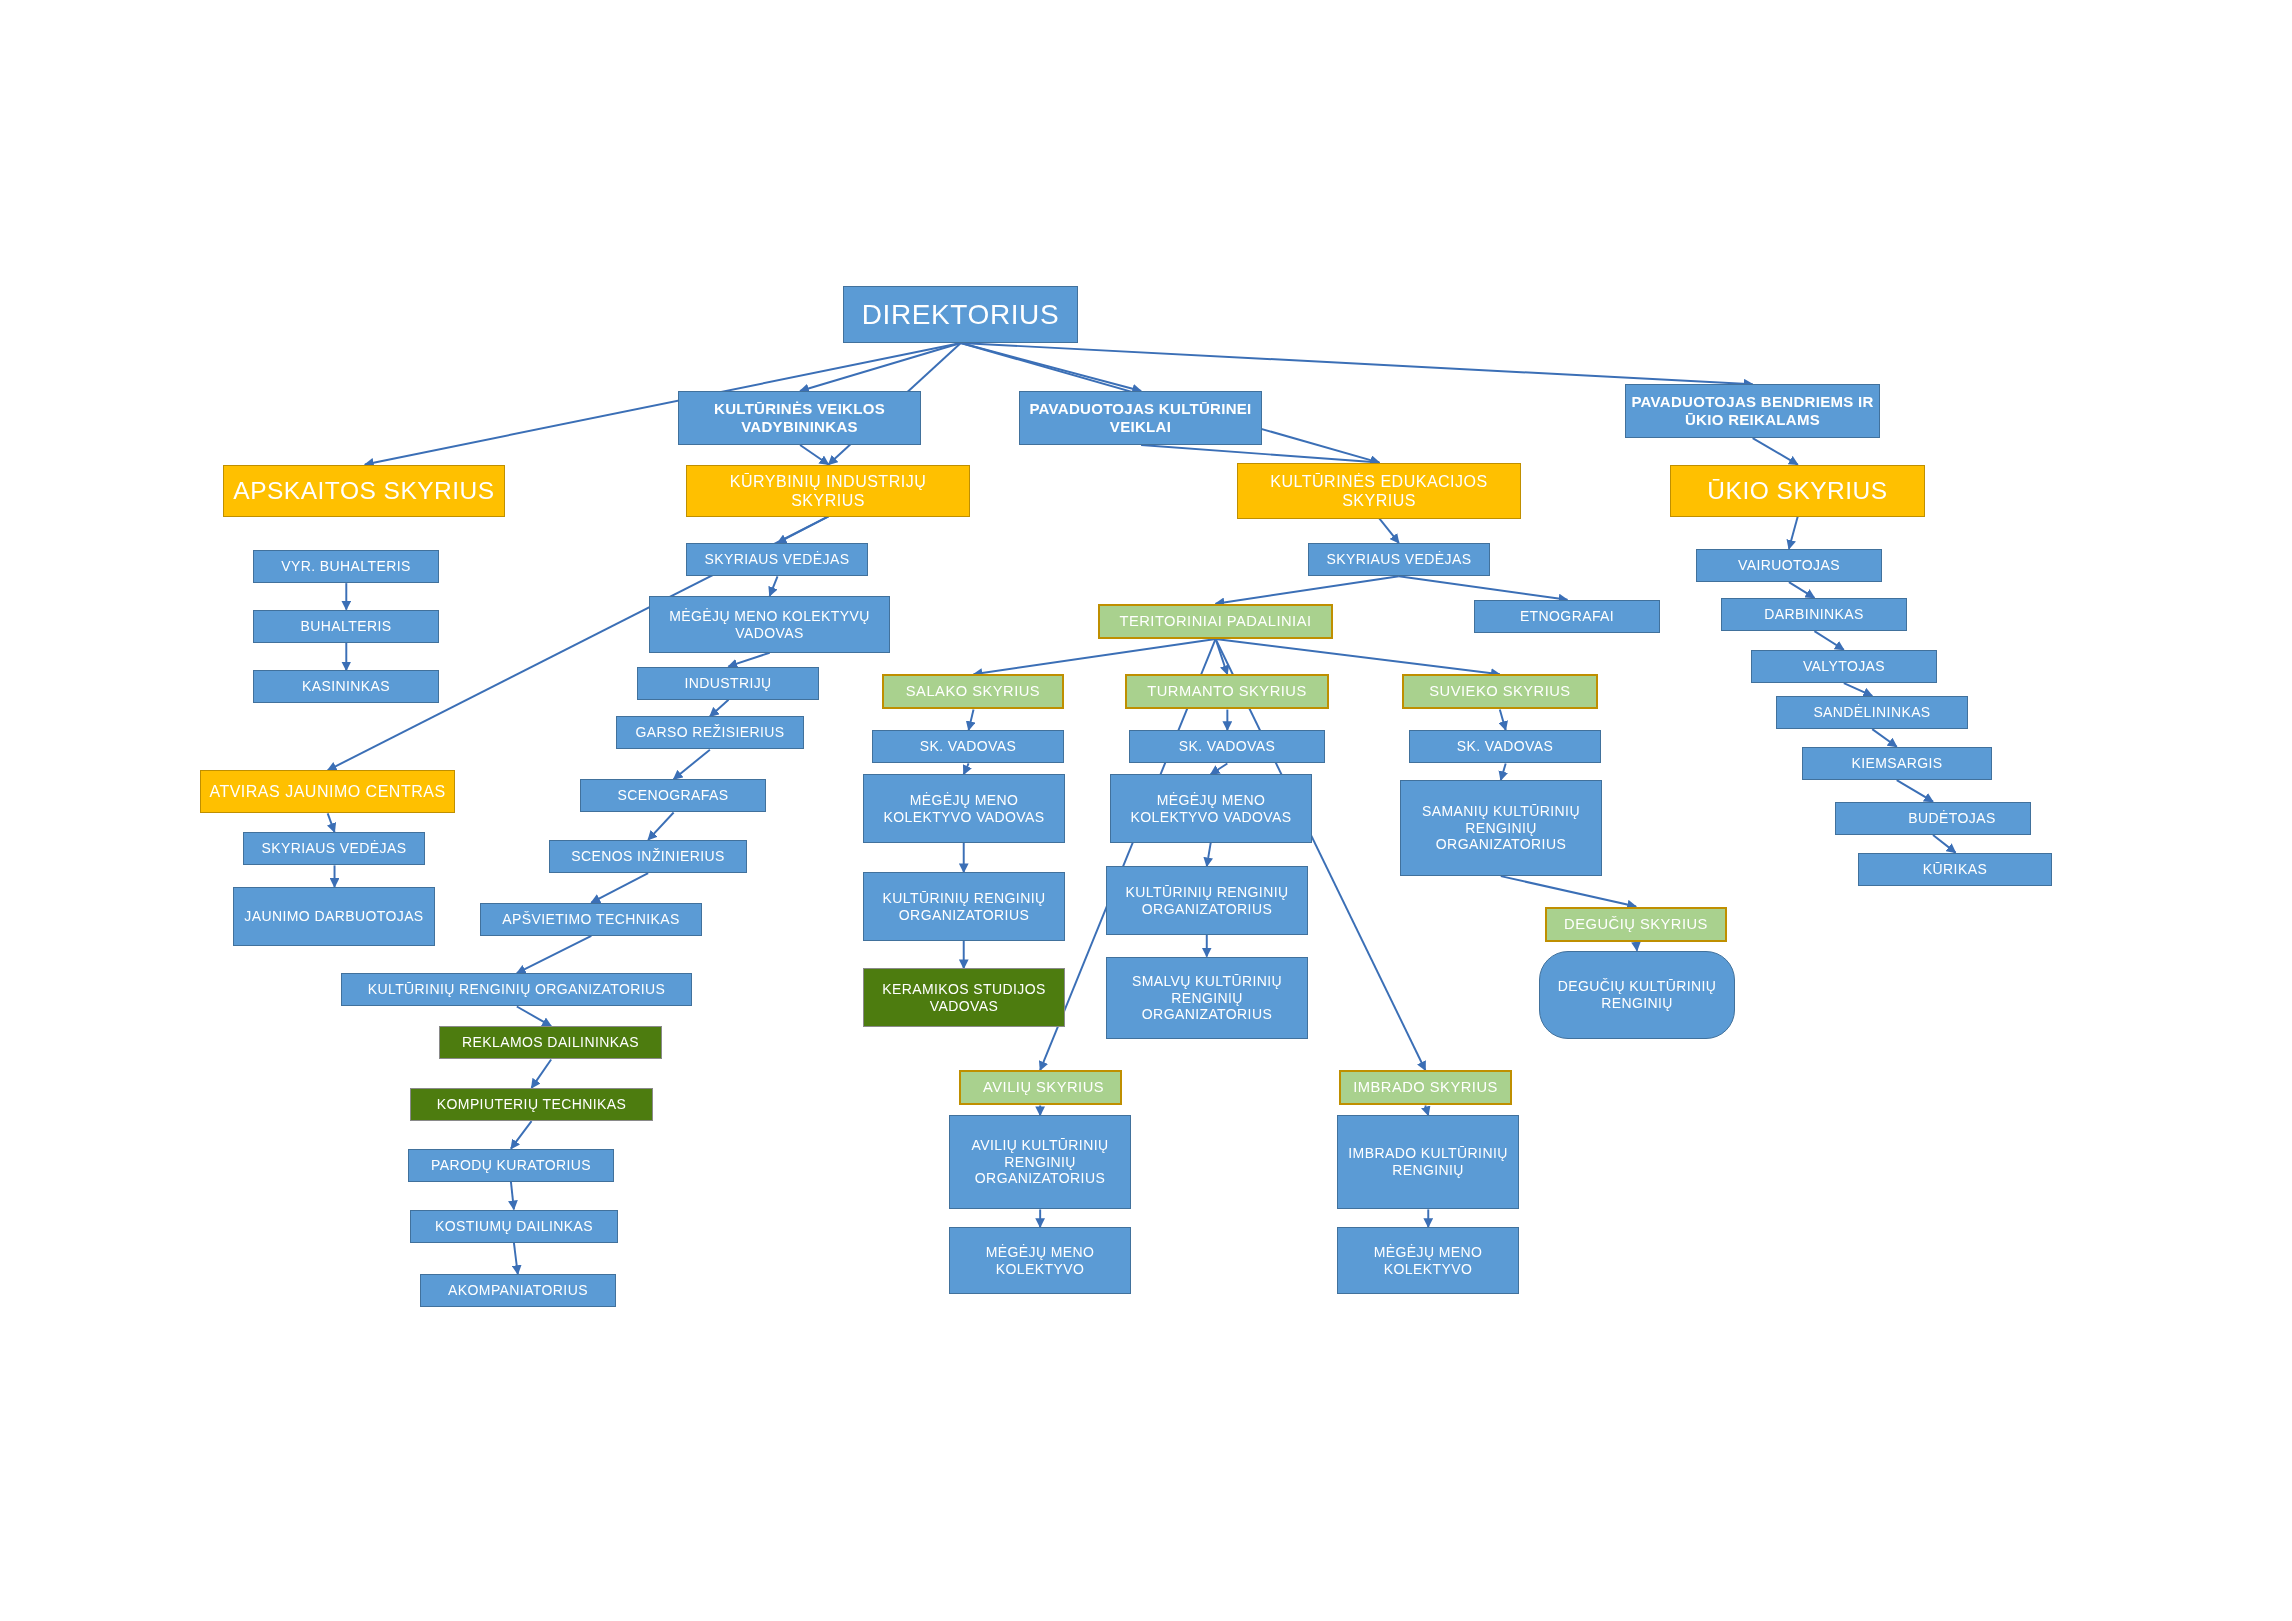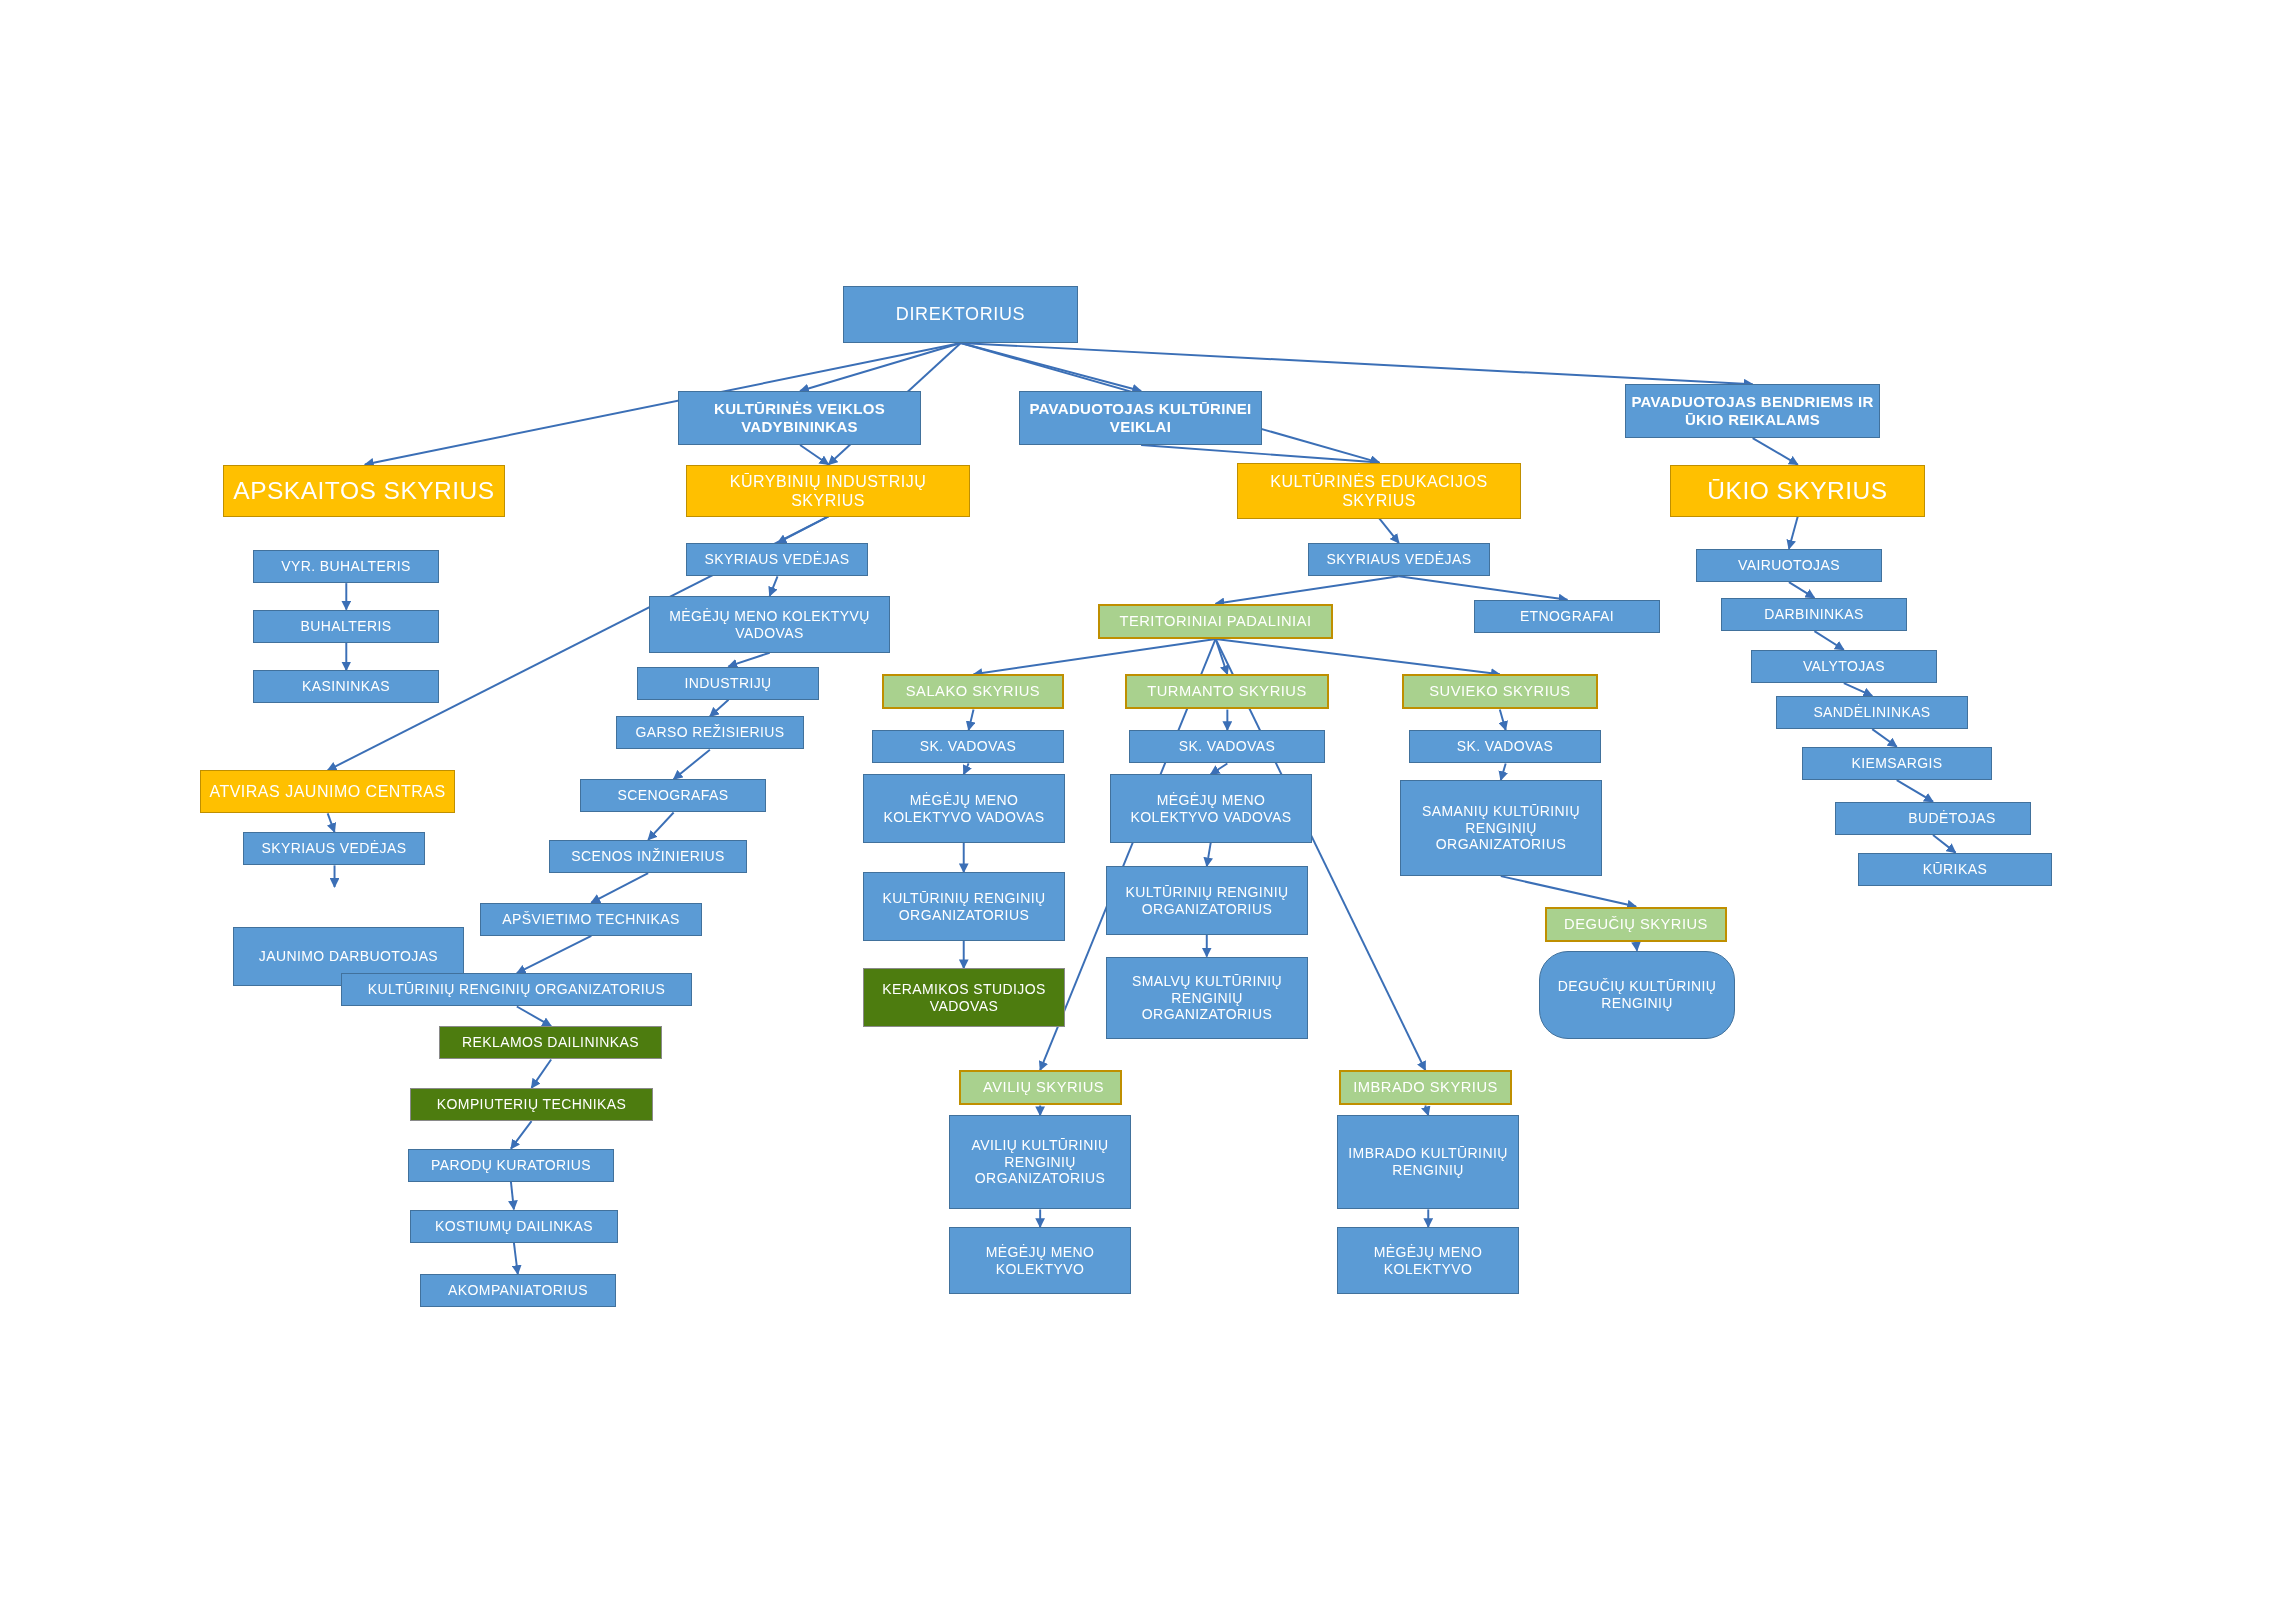--- a/index.html
+++ b/index.html
@@ -17,21 +17,21 @@
   .node{position:absolute;box-sizing:border-box;display:flex;align-items:center;
         justify-content:center;text-align:center;color:#ffffff;
         font-family:"Liberation Sans",sans-serif;line-height:1.2;
         padding:2px 3.9px;}
 
   .blue{background:#5B9BD5;border:1px solid #41719C;font-size:14px;letter-spacing:0.4px;}
   .blue-soft{background:#4d7c0f;border:1px solid #8A8A8A;font-size:14px;letter-spacing:0.4px;}
   .orange{background:#FFC000;border:1.5px solid #BF8F00;letter-spacing:0.5px;}
   .green{background:#A9D18E;border:2px solid #BF8F00;font-size:14.7px;letter-spacing:0.5px;}
 
-  .root{font-size:18px;letter-spacing:0.6px;}
+  .root{font-size:28px;letter-spacing:0.6px;}
   .dept{font-size:24.5px;}
   .deptsm{font-size:16px;}
   .sub{font-size:15px;font-weight:bold;letter-spacing:0.3px;}
 </style>
 </head>
 <body>
 
 <div id="canvas">
   <svg id="edges" viewBox="0 0 2339 1654" xmlns="http://www.w3.org/2000/svg">
     <defs>
@@ -135,21 +135,21 @@
       </div>
       <div class="node blue" style="left: 253px; top: 670px; width: 186px; height: 33px;">
         <span>KASININKAS</span>
       </div>
       <div class="node orange deptsm" style="left: 200px; top: 770px; width: 255px; height: 43px;">
         <span>ATVIRAS JAUNIMO CENTRAS</span>
       </div>
       <div class="node blue" style="left: 243px; top: 832px; width: 182px; height: 33px;">
         <span>SKYRIAUS VEDĖJAS</span>
       </div>
-      <div class="node blue" style="left: 233px; top: 887px; width: 231px; height: 59px; margin-top: 40px;">
+      <div class="node blue" style="left: 233px; top: 887px; width: 202px; height: 59px;">
         <span>JAUNIMO DARBUOTOJAS</span>
       </div>
       <div class="node blue" style="left: 686px; top: 543px; width: 182px; height: 33px;">
         <span>SKYRIAUS VEDĖJAS</span>
       </div>
       <div class="node blue" style="left: 649px; top: 596px; width: 241px; height: 57px;">
         <span>MĖGĖJŲ MENO KOLEKTYVŲ VADOVAS</span>
       </div>
       <div class="node blue" style="left: 637px; top: 667px; width: 182px; height: 33px;">
         <span>INDUSTRIJŲ</span>

